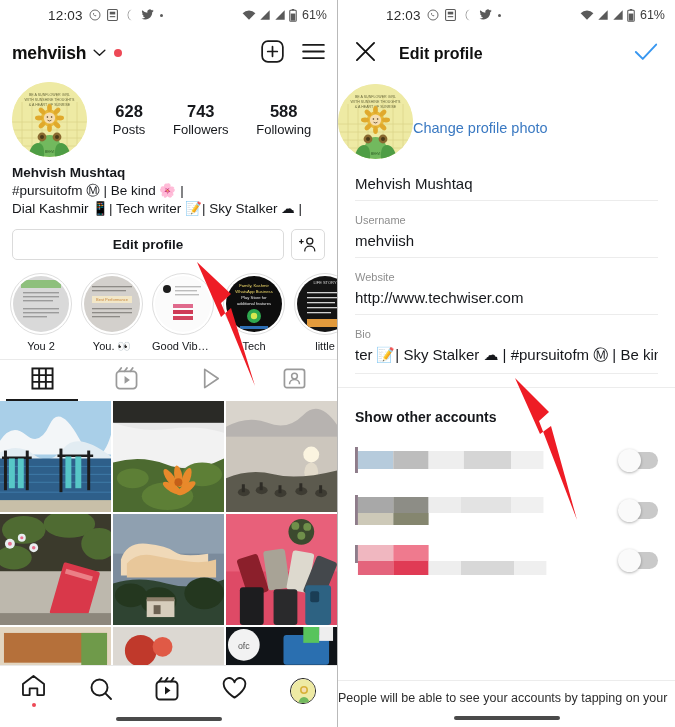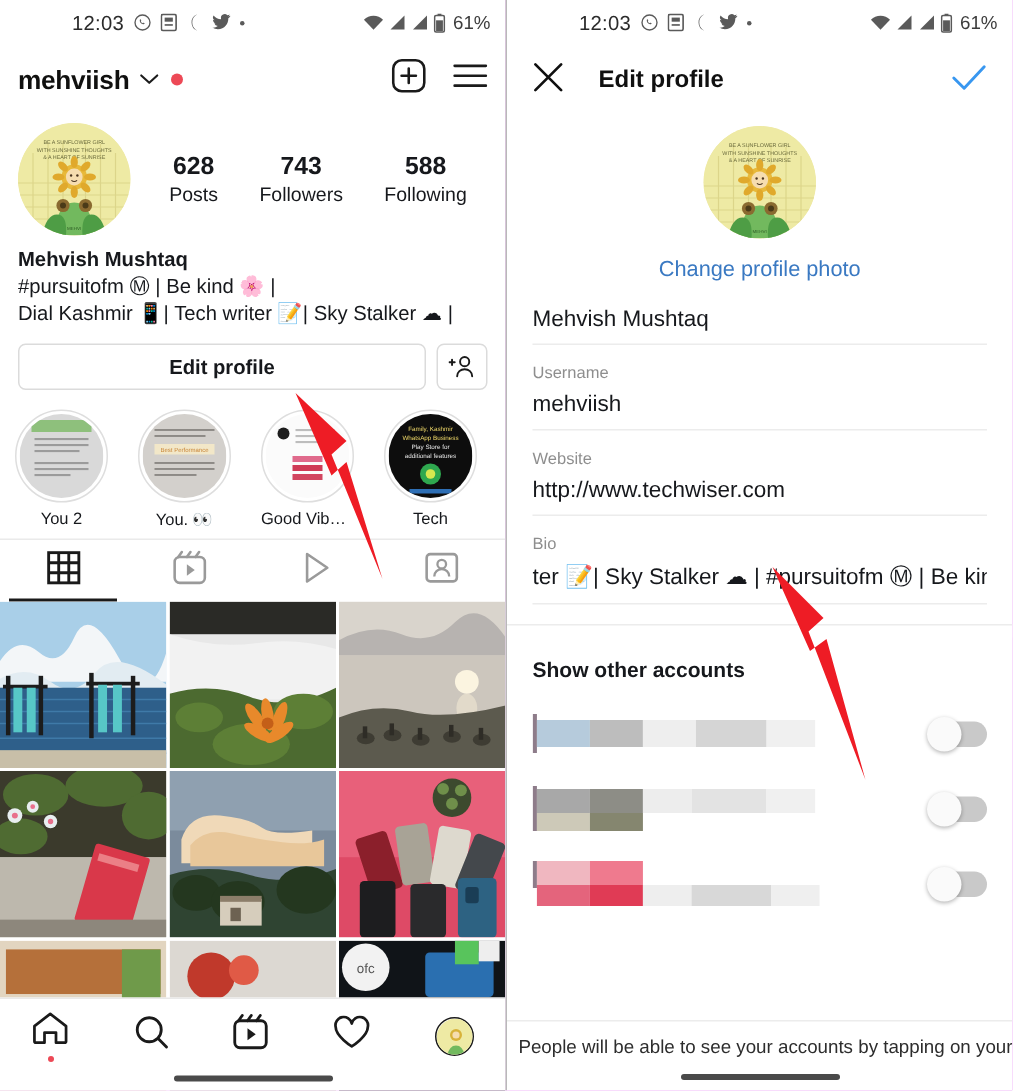--- a/index.html
+++ b/index.html
@@ -54,21 +54,21 @@
     flex: 1; height: 31px; border: 1px solid #dbdbdb; border-radius: 5px;
     display: flex; align-items: center; justify-content: center;
     font-size: 13.5px; font-weight: bold; color: #16181c; background: #fff;
   }
   .adduser-btn {
     width: 34px; height: 31px; border: 1px solid #dbdbdb; border-radius: 5px;
     display: flex; align-items: center; justify-content: center; background:#fff;
   }
 
   
-  .highlights { display: flex; gap: 20px; padding: 13px 10px 6px 10px; overflow: hidden; }
+  .highlights { display: flex; gap: 9px; padding: 13px 10px 6px 10px; overflow: hidden; }
   .hl { width: 62px; flex: 0 0 62px; text-align: center; }
   .hl-ring {
     width: 62px; height: 62px; border-radius: 50%; border: 1px solid #dedede;
     padding: 2px; overflow: hidden; background: #fff;
   }
   .hl-img { width: 100%; height: 100%; border-radius: 50%; overflow: hidden; position: relative; }
   .hl-lbl { font-size: 11px; color: #16181c; margin-top: 5px; white-space: nowrap;
             overflow: hidden; text-overflow: ellipsis; }
 
   
@@ -95,42 +95,42 @@
   .home-ind {
     position: absolute; bottom: 6px; left: 50%; transform: translateX(-50%);
     width: 106px; height: 4px; border-radius: 2px; background: #4a4a4a;
   }
 
   
   .ep-header { height: 47px; display: flex; align-items: center; padding: 0 17px; }
   .ep-title { font-size: 16px; font-weight: bold; color: #101010; margin-left: 23px; }
   .ep-check { margin-left: auto; color: #3897f0; }
 
-  .ep-photo-wrap { display: flex; flex-direction: column; align-items: center; padding-top: 7px; }
+  .ep-photo-wrap { display: flex; align-items: center; padding-top: 7px; }
   .ep-avatar { width: 75px; height: 75px; border-radius: 50%; overflow: hidden; background:#efe9a8; }
   .ep-change { color: #3a79c2; font-size: 14.5px; margin-top: 13px; }
 
   .fields { padding: 16px 17px 0 17px; }
   .field { padding-bottom: 8px; border-bottom: 1px solid #ececec; margin-bottom: 13px; }
   .field .flabel { font-size: 11px; color: #8e8e8e; margin-bottom: 6px; }
   .field .fvalue { font-size: 15px; color: #16181c; white-space: nowrap; overflow: hidden; }
 
   .sep { height: 9px; background: #fff; border-top: 1px solid #ececec; margin-top: 4px; }
   .soa-title { font-size: 14px; font-weight: bold; color: #16181c; padding: 13px 17px 6px 17px; }
 
   .acct-list { position: relative; padding: 4px 0 0 0; }
   .acct-row { display: flex; align-items: center; height: 50px; padding: 0 17px; }
   .acct-blur { flex: 1; height: 30px; position: relative; overflow: hidden; }
   .toggle { width: 38px; height: 17px; border-radius: 9px; background: #c9c9c9; position: relative; flex: 0 0 38px; }
   .toggle .knob {
     position: absolute; left: -2px; top: -3px; width: 23px; height: 23px; border-radius: 50%;
     background: #fafafa; box-shadow: 0 1px 3px rgba(0,0,0,.30);
   }
   .footnote {
-    position: absolute; left: 0; right: 0; bottom: 22px; text-align: right;
+    position: absolute; left: 0; right: 0; bottom: 22px; text-align: left;
     font-size: 12.5px; color: #2d2d2d; border-top: 1px solid #ececec; padding-top: 10px;
   }
   .home-ind-r {
     position: absolute; bottom: 7px; left: 50%; transform: translateX(-50%);
     width: 106px; height: 4px; border-radius: 2px; background: #4a4a4a;
   }
 
   
   .arrow { position: absolute; pointer-events: none; }
 </style>

